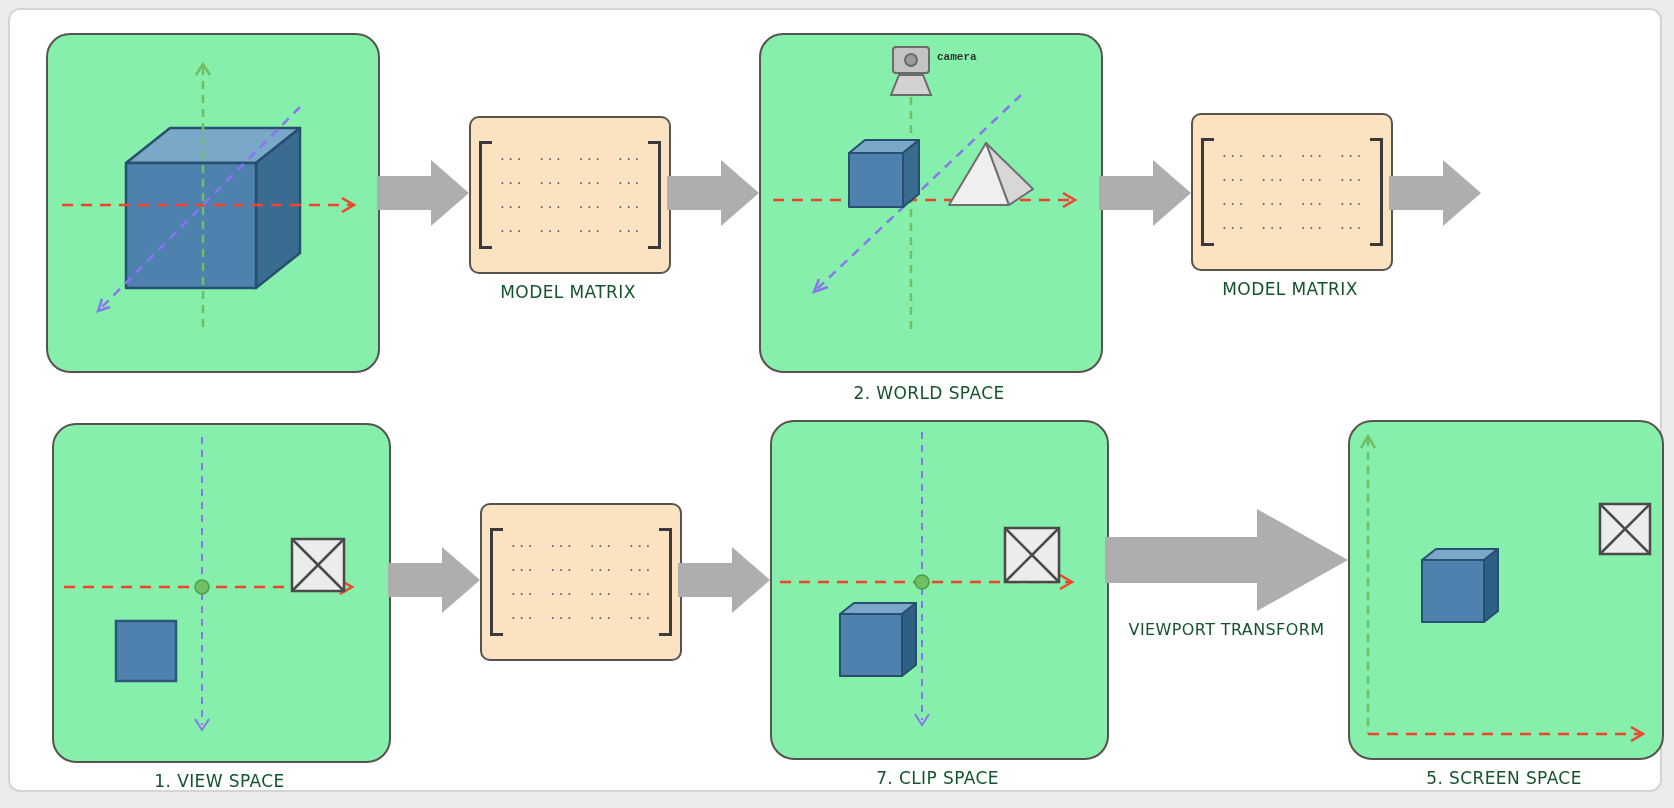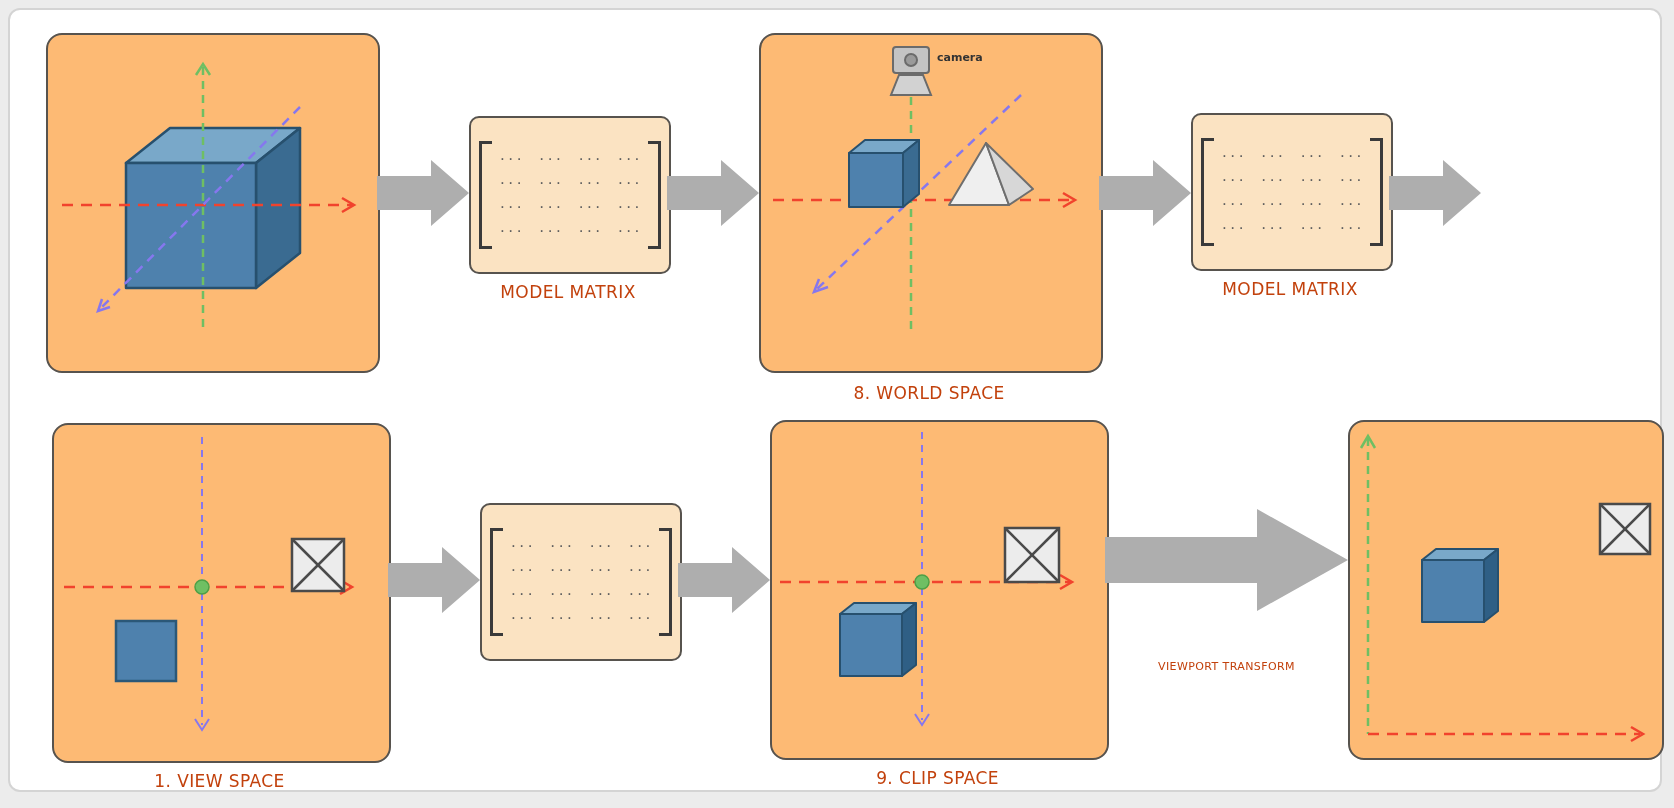--- a/index.html
+++ b/index.html
@@ -1,29 +1,29 @@
 <!DOCTYPE html>
 <html><head>
 <meta charset="utf-8">
 <style>
   html,body{margin:0;padding:0;background:#ececec;font-family:"DejaVu Sans",sans-serif;}
   .screen{position:relative;width:1674px;height:808px;overflow:hidden;background:#ececec;}
   .card{position:absolute;left:8px;top:8px;width:1650px;height:780px;background:#ffffff;
         border:2px solid #d4d4d4;border-radius:12px;}
-  .panel{position:absolute;background:#fdba74;border:2.5px solid #57534e;border-radius:16px;}
+  .panel{position:absolute;background:#86efac;border:2.5px solid #57534e;border-radius:24px;font-family:Liberation Mono, monospace;}
   .panel svg{position:absolute;left:0;top:0;width:100%;height:100%;}
   .matrix-box{position:absolute;width:198px;height:154px;background:#fbe3c2;border:2.5px solid #57534e;
         border-radius:10px;display:flex;align-items:center;justify-content:center;gap:7px;}
   .bracket{width:10px;height:102px;}
   .bl{border-left:3px solid #3a3a3a;border-top:3px solid #3a3a3a;border-bottom:3px solid #3a3a3a;}
   .br{border-right:3px solid #3a3a3a;border-top:3px solid #3a3a3a;border-bottom:3px solid #3a3a3a;}
   .mgrid{display:flex;flex-direction:column;}
   .mrow{font-family:"DejaVu Sans Mono",monospace;font-size:13px;line-height:24px;color:#5f5f5f;
         letter-spacing:.5px;word-spacing:6px;white-space:nowrap;}
-  .caption{position:absolute;font-size:17px;color:#c2410c;text-align:center;letter-spacing:.4px;}
+  .caption{position:absolute;font-size:17px;color:#14532d;text-align:center;letter-spacing:.4px;}
   .flow{position:absolute;}
   .camera-label{position:absolute;left:176px;top:16px;font-size:11px;font-weight:bold;color:#333;}
 </style>
 </head>
 <body>
 
 <div class="screen">
   <div class="card"></div>
 
   <div class="panel" style="left:46px;top:33px;width:330px;height:336px">
@@ -95,21 +95,21 @@
         <polygon points="225,108 248,170 272,154" fill="#d7d7d7"></polygon>
       </g>
       <g stroke="#6b6b6b" stroke-width="2">
         <rect x="132" y="12" width="36" height="26" rx="3" fill="#c4c4c4"></rect>
         <circle cx="150" cy="25" r="6" fill="#9a9a9a"></circle>
         <polygon points="138,40 162,40 170,60 130,60" fill="#d2d2d2"></polygon>
       </g>
     </svg>
     <span class="camera-label">camera</span>
   </div>
-  <div class="caption" style="left:759px;top:383px;width:340px">8. WORLD SPACE</div>
+  <div class="caption" style="left:759px;top:383px;width:340px">2. WORLD SPACE</div>
 
   <svg class="flow" style="left:1099px;top:157px" width="92" height="72">
     <polygon points="0,19 54,19 54,3 92,36 54,69 54,53 0,53" fill="#aeaeae"></polygon>
   </svg>
 
   <div class="matrix-box" style="left:1191px;top:113px">
     <span class="bracket bl"></span>
     <div class="mgrid">
       <div class="mrow">··· ··· ··· ···</div>
       <div class="mrow">··· ··· ··· ···</div>
@@ -184,26 +184,26 @@
         <rect x="68" y="192" width="62" height="62" fill="#4e81ad"></rect>
       </g>
       <g stroke="#4a4a4a" stroke-width="2.5">
         <rect x="233" y="106" width="54" height="54" fill="#ececec"></rect>
         <line x1="233" y1="106" x2="287" y2="160"></line>
         <line x1="287" y1="106" x2="233" y2="160"></line>
       </g>
       <circle cx="150" cy="160" r="7" fill="#6fbf63" stroke="#4da046" stroke-width="1.5"></circle>
     </svg>
   </div>
-  <div class="caption" style="left:770px;top:768px;width:335px">9. CLIP SPACE</div>
+  <div class="caption" style="left:770px;top:768px;width:335px">7. CLIP SPACE</div>
 
   <svg class="flow" style="left:1105px;top:504px" width="243" height="112">
     <polygon points="0,33 152,33 152,5 243,56 152,107 152,79 0,79" fill="#aeaeae"></polygon>
   </svg>
-  <div class="caption" style="left:1105px;top:660px;width:243px;font-size:11px">VIEWPORT TRANSFORM</div>
+  <div class="caption" style="left:1105px;top:620px;width:243px;font-size:16px">VIEWPORT TRANSFORM</div>
 
   <div class="panel" style="left:1348px;top:420px;width:312px;height:336px">
     <svg viewBox="0 0 312 336">
       <g fill="none" stroke-width="2.5">
         <g stroke="#6fbf63">
           <line x1="18" y1="16" x2="18" y2="312" stroke-dasharray="8 6"></line>
           <polyline points="11,26 18,14 25,26"></polyline>
         </g>
         <g stroke="#f1432d">
           <line x1="18" y1="312" x2="290" y2="312" stroke-dasharray="11 8"></line>
@@ -215,13 +215,14 @@
         <polygon points="134,138 148,127 148,189 134,200" fill="#2f5f85"></polygon>
         <rect x="72" y="138" width="62" height="62" fill="#4e81ad"></rect>
       </g>
       <g stroke="#4a4a4a" stroke-width="2.5">
         <rect x="250" y="82" width="50" height="50" fill="#ececec"></rect>
         <line x1="250" y1="82" x2="300" y2="132"></line>
         <line x1="300" y1="82" x2="250" y2="132"></line>
       </g>
     </svg>
   </div>
+  <div class="caption" style="left:1348px;top:768px;width:312px">5. SCREEN SPACE</div>
 </div>
 
 </body></html>

